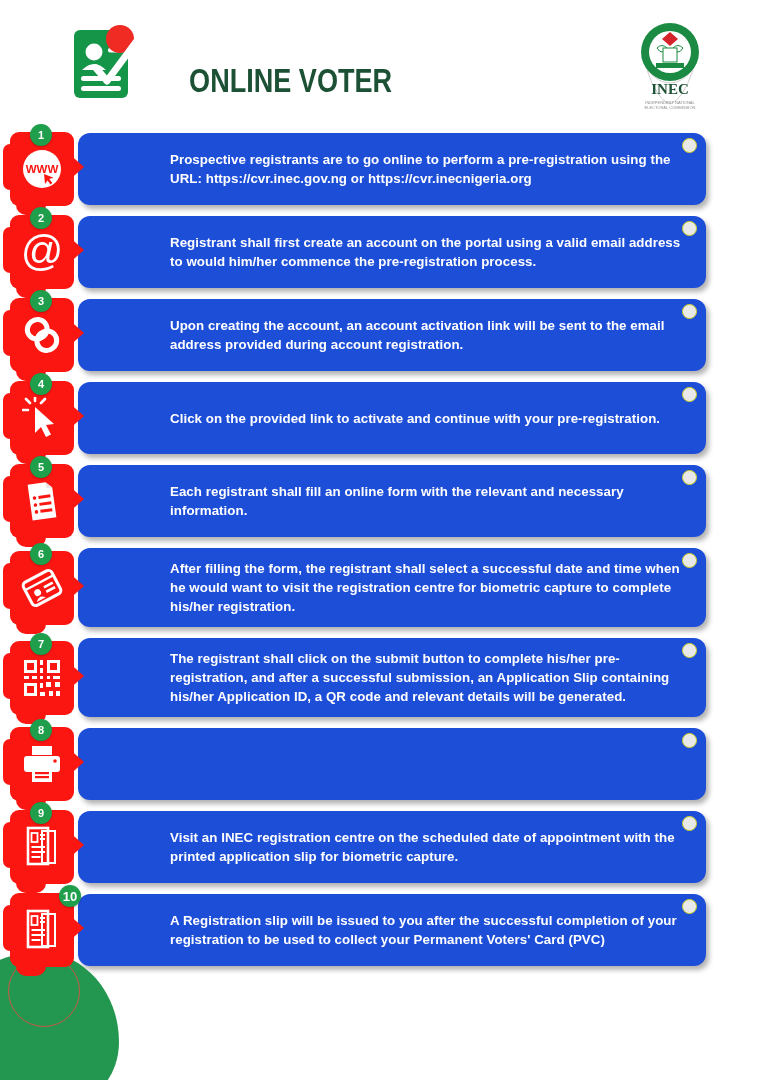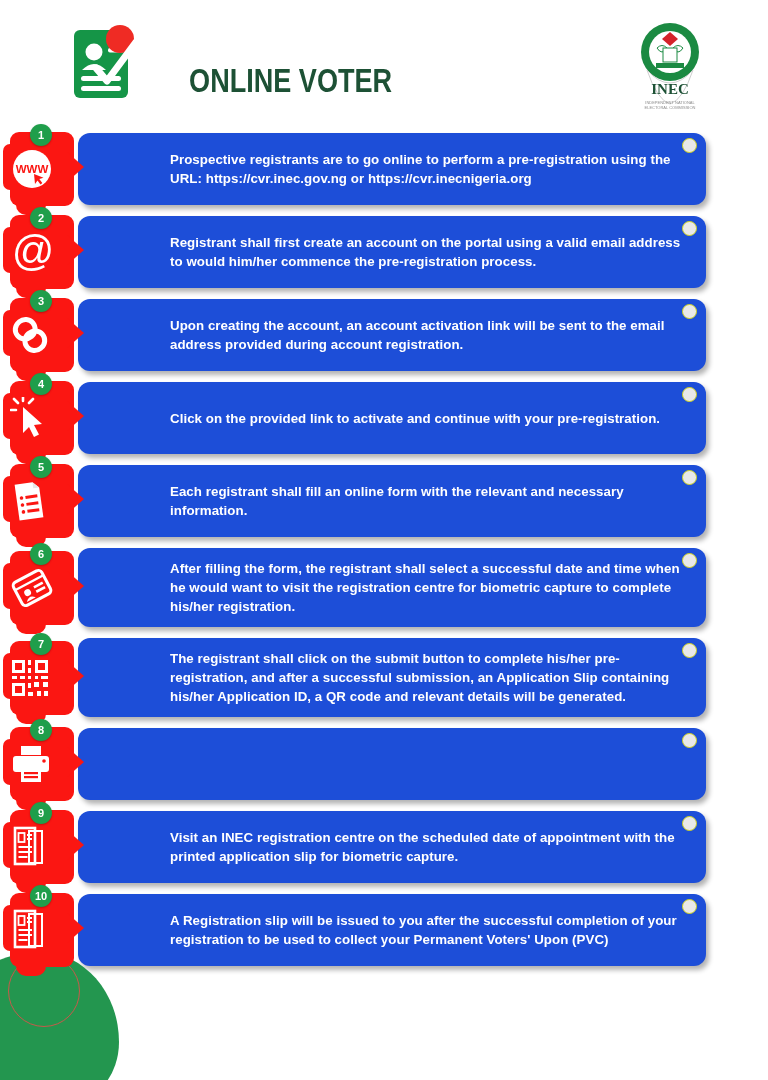--- a/index.html
+++ b/index.html
@@ -111,40 +111,40 @@
   .bubble-notch {
     position:absolute;
     left:6px; bottom:-9px;
     width:30px; height:18px;
     background:#fb1612;
     border-radius:0 0 10px 10px;
   }
   .bubble-ico {
     position:absolute;
     left:0; top:0; width:64px; height:74px;
-    display:flex; align-items:center; justify-content:flex-start;
+    display:flex; align-items:center; justify-content:center;
     z-index:2;
   }
   .bubble-ico svg { display:block; }
 
   
   .numbadge {
     position:absolute;
     left:20px; top:-8px;
     width:22px; height:22px;
     border-radius:50%;
     background:#1f9e4b;
     color:#ffffff;
     font-size:11px;
     font-weight:bold;
     display:flex; align-items:center; justify-content:center;
     z-index:5;
     box-shadow:0 1px 2px rgba(0,0,0,0.25);
   }
-  .numbadge.ten { font-size:11px; }
+  .numbadge.ten { font-size:13px;margin-left:29px; }
 
   
   .footer {
     position:absolute;
     left:0; top:962px; width:768px; height:118px;
   }
 
   
   .decor-blob {
     position:absolute;
@@ -433,21 +433,21 @@
           <rect x="17" y="13" width="5" height="2" fill="#ffffff"></rect>
           <rect x="8.5" y="21" width="13.5" height="2" fill="#ffffff"></rect>
           <rect x="8.5" y="26" width="13.5" height="2" fill="#ffffff"></rect>
           <rect x="8.5" y="31" width="9" height="2" fill="#ffffff"></rect>
         </svg>
       </div>
       <div class="numbadge ten">10</div>
     </div>
     <div class="bar">
       <div class="ring"></div>
-      <div class="bar-text"> A Registration slip will be issued to you after the successful completion of your registration to be used to collect your Permanent Voters' Upon (PVC)</div>
+      <div class="bar-text"> A Registration slip will be issued to you after the successful completion of your registration to be used to collect your Permanent Voters' Card (PVC)</div>
     </div>
   </div>
 
 </div>
 
 <div class="decor-blob"></div>
 <div class="decor-ring"></div>
 
 <div class="footer">
 

